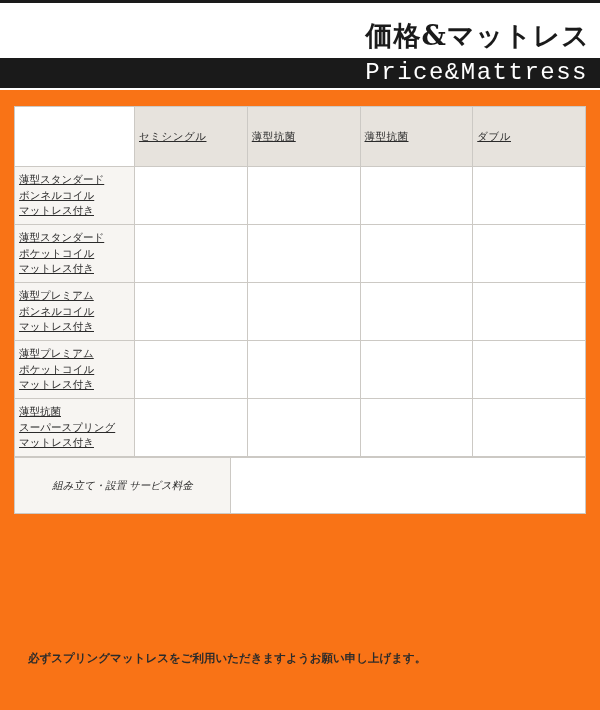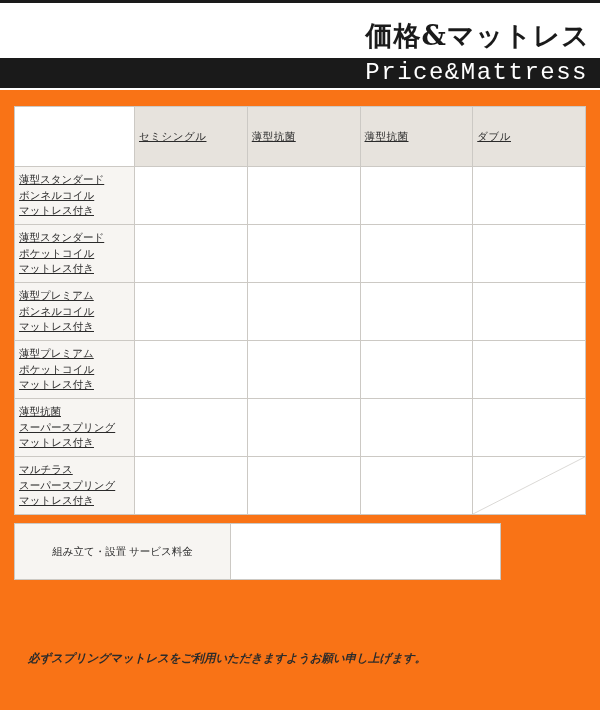--- a/index.html
+++ b/index.html
@@ -118,23 +118,24 @@
   td.cell.diag .diag-line {
     position: absolute;
     left: 0; top: 0;
     width: 100%; height: 100%;
     pointer-events: none;
   }
 
   
   .service-table {
     border-collapse: collapse;
-    width: 487px;
+    width: 572px;
     table-layout: fixed;
-    margin-top: 8px;
+    margin-top: 0;
+    font-style: italic;
   }
   .service-table td {
     border: 1px solid #ccc9c4;
     text-align: center;
     vertical-align: middle;
     font-size: 10.5px;
     color: #2b2b2b;
     line-height: 1.6;
   }
   td.service-label {
@@ -151,21 +152,21 @@
   .footnote {
     position: absolute;
     left: 16px;
     top: 648px;
     width: 570px;
     font-size: 11.5px;
     color: #2b2b2b;
     line-height: 1.75;
     font-weight: bold;
   }
-  .footnote .l2 { display: block; padding-left: 12px; font-style: italic; }
+  .footnote .l2 { display: block; padding-left: 12px; }
 </style>
 </head>
 <body>
 
 <div class="page">
 
   <div class="header">
     <div class="header-rule-top"></div>
     <div class="header-title-jp">価格&amp;マットレス</div>
     <div class="header-band"></div>
@@ -238,35 +239,20 @@
             <span class="ln">薄型抗菌</span>
             <span class="ln">スーパースプリング</span>
             <span class="ln">マットレス付き</span>
           </td>
           <td class="cell"></td>
           <td class="cell"></td>
           <td class="cell"></td>
           <td class="cell"></td>
         </tr>
 
-        <tr>
-          <td class="row-head">
-            <span class="ln">マルチラス</span>
-            <span class="ln">スーパースプリング</span>
-            <span class="ln">マットレス付き</span>
-          </td>
-          <td class="cell"></td>
-          <td class="cell"></td>
-          <td class="cell"></td>
-          <td class="cell diag">
-            <svg class="diag-line" viewBox="0 0 100 100" preserveAspectRatio="none">
-              <line x1="100" y1="0" x2="0" y2="100" stroke="#ccc9c4" stroke-width="0.7" vector-effect="non-scaling-stroke"></line>
-            </svg>
-          </td>
-        </tr>
       </tbody>
     </table>
 
     <table class="service-table">
       <tbody>
           <tr>
         <td class="service-label">
           <span class="ln">組み立て・設置</span>
           <span class="ln">サービス料金</span>
         </td>

